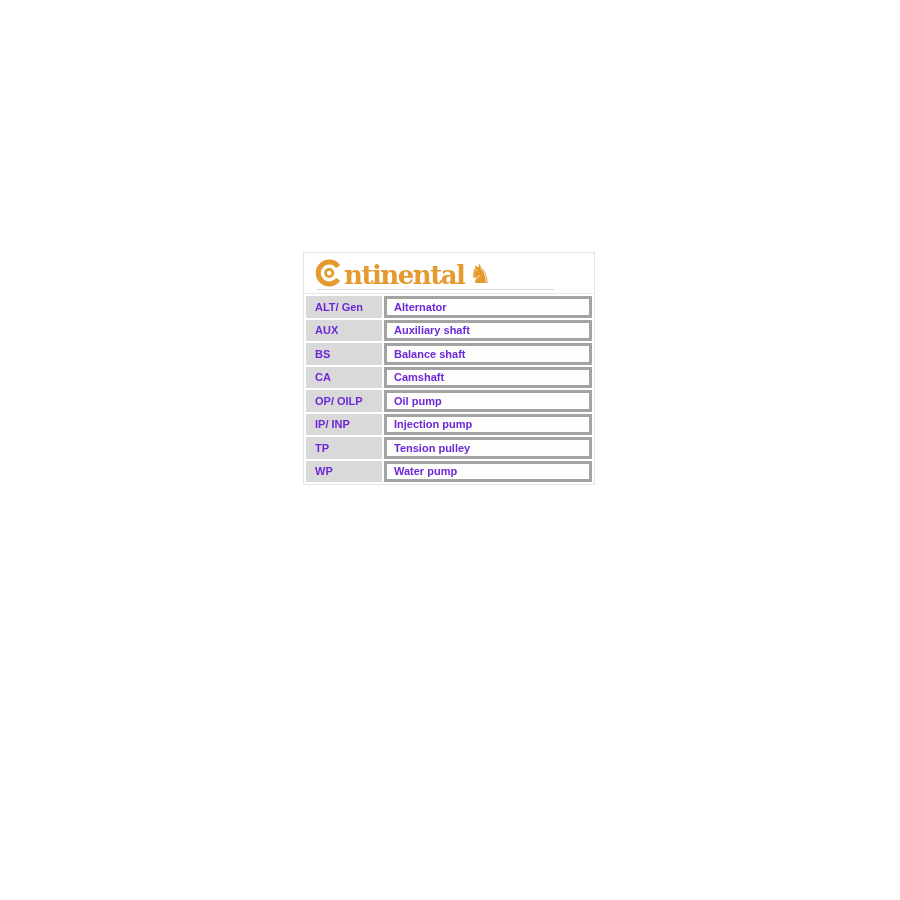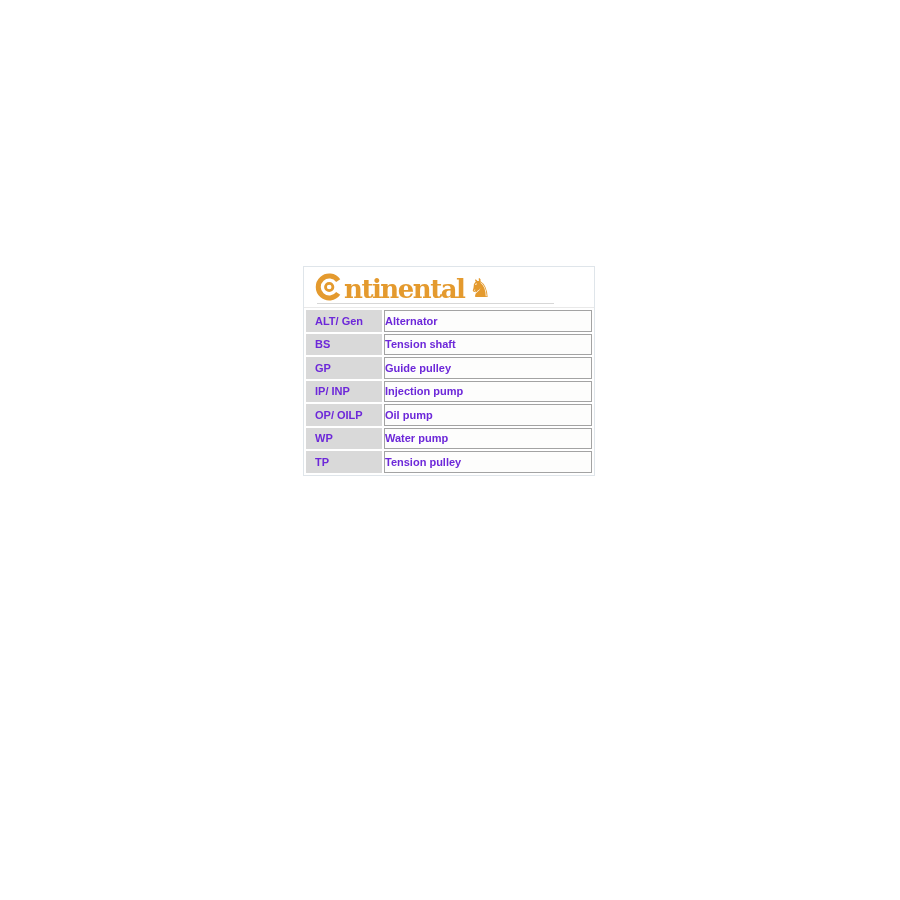--- a/index.html
+++ b/index.html
@@ -4,21 +4,21 @@
 <style>
   * { margin: 0; padding: 0; box-sizing: border-box; }
   html, body {
     width: 900px; height: 900px;
     background: #ffffff;
     font-family: "Liberation Sans", sans-serif;
     overflow: hidden;
   }
   .panel {
     position: absolute;
-    left: 303px; top: 266px;
+    left: 303px; top: 252px;
     width: 292px;
     background: #ffffff;
     border: 1px solid #dfe5ea;
   }
   
   .logo-row {
     position: relative;
     height: 41px;
     background: #ffffff;
     display: flex;
@@ -73,21 +73,22 @@
     white-space: nowrap;
     overflow: hidden;
   }
   .abbr-table td.abbr {
     width: 76px;
     background: #d9d9d9;
     padding-left: 9px;
   }
   .abbr-table td.desc {
     background: #fdfdfc;
-    border: 1px solid #a3a3a3;
+    border: 3px solid #a3a3a3;
+    padding-left: 7px;
   }
 </style>
 </head>
 <body>
 
 <div class="panel">
 
   <div class="logo-row">
     <div class="logo">
       <svg class="logo-cmark" width="29" height="28" viewBox="0 0 29 28">
@@ -101,51 +102,55 @@
   </div>
 
   <table class="abbr-table">
     <tbody>
   <tr>
     <td class="abbr">ALT/ Gen</td>
     <td class="desc">Alternator</td>
   </tr>
 
 
+  <tr>
+    <td class="abbr">AUX</td>
+    <td class="desc">Auxiliary shaft</td>
+  </tr>
 
   <tr>
     <td class="abbr">BS</td>
-    <td class="desc">Tension shaft</td>
+    <td class="desc">Balance shaft</td>
+  </tr>
+
+  <tr>
+    <td class="abbr">CA</td>
+    <td class="desc">Camshaft</td>
   </tr>
 
 
 
 
+
   <tr>
-    <td class="abbr">GP</td>
-    <td class="desc">Guide pulley</td>
+    <td class="abbr">OP/ OILP</td>
+    <td class="desc">Oil pump</td>
   </tr>
-
 
   <tr>
     <td class="abbr">IP/ INP</td>
     <td class="desc">Injection pump</td>
   </tr>
 
+
   <tr>
-    <td class="abbr">OP/ OILP</td>
-    <td class="desc">Oil pump</td>
+    <td class="abbr">TP</td>
+    <td class="desc">Tension pulley</td>
   </tr>
-
 
   <tr>
     <td class="abbr">WP</td>
     <td class="desc">Water pump</td>
-  </tr>
-
-  <tr>
-    <td class="abbr">TP</td>
-    <td class="desc">Tension pulley</td>
   </tr>
 </tbody>
   </table>
 
 </div>
 
 </body></html>

